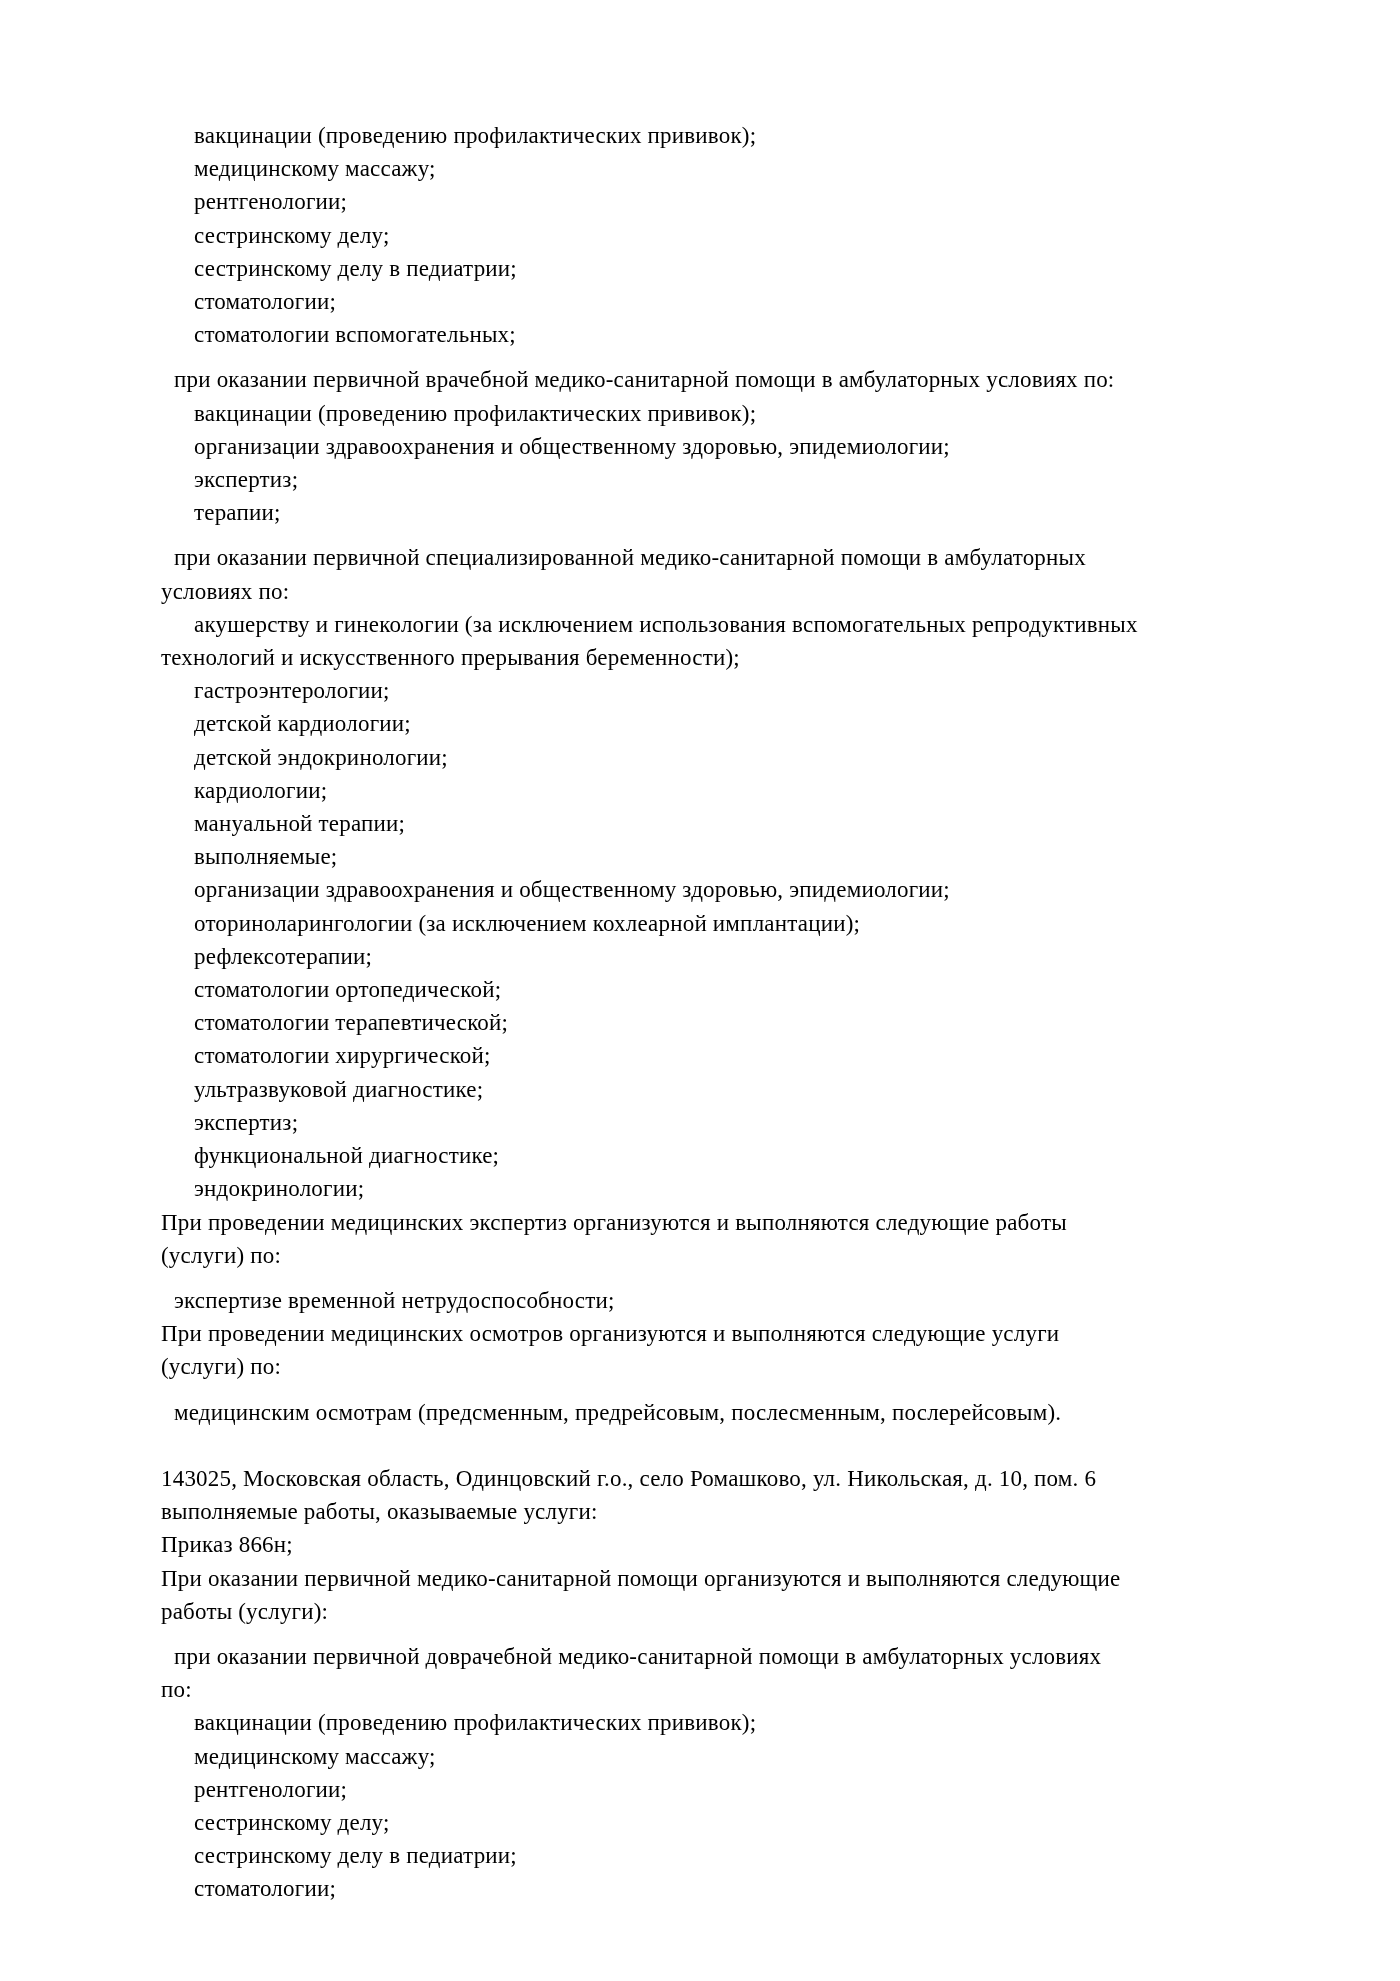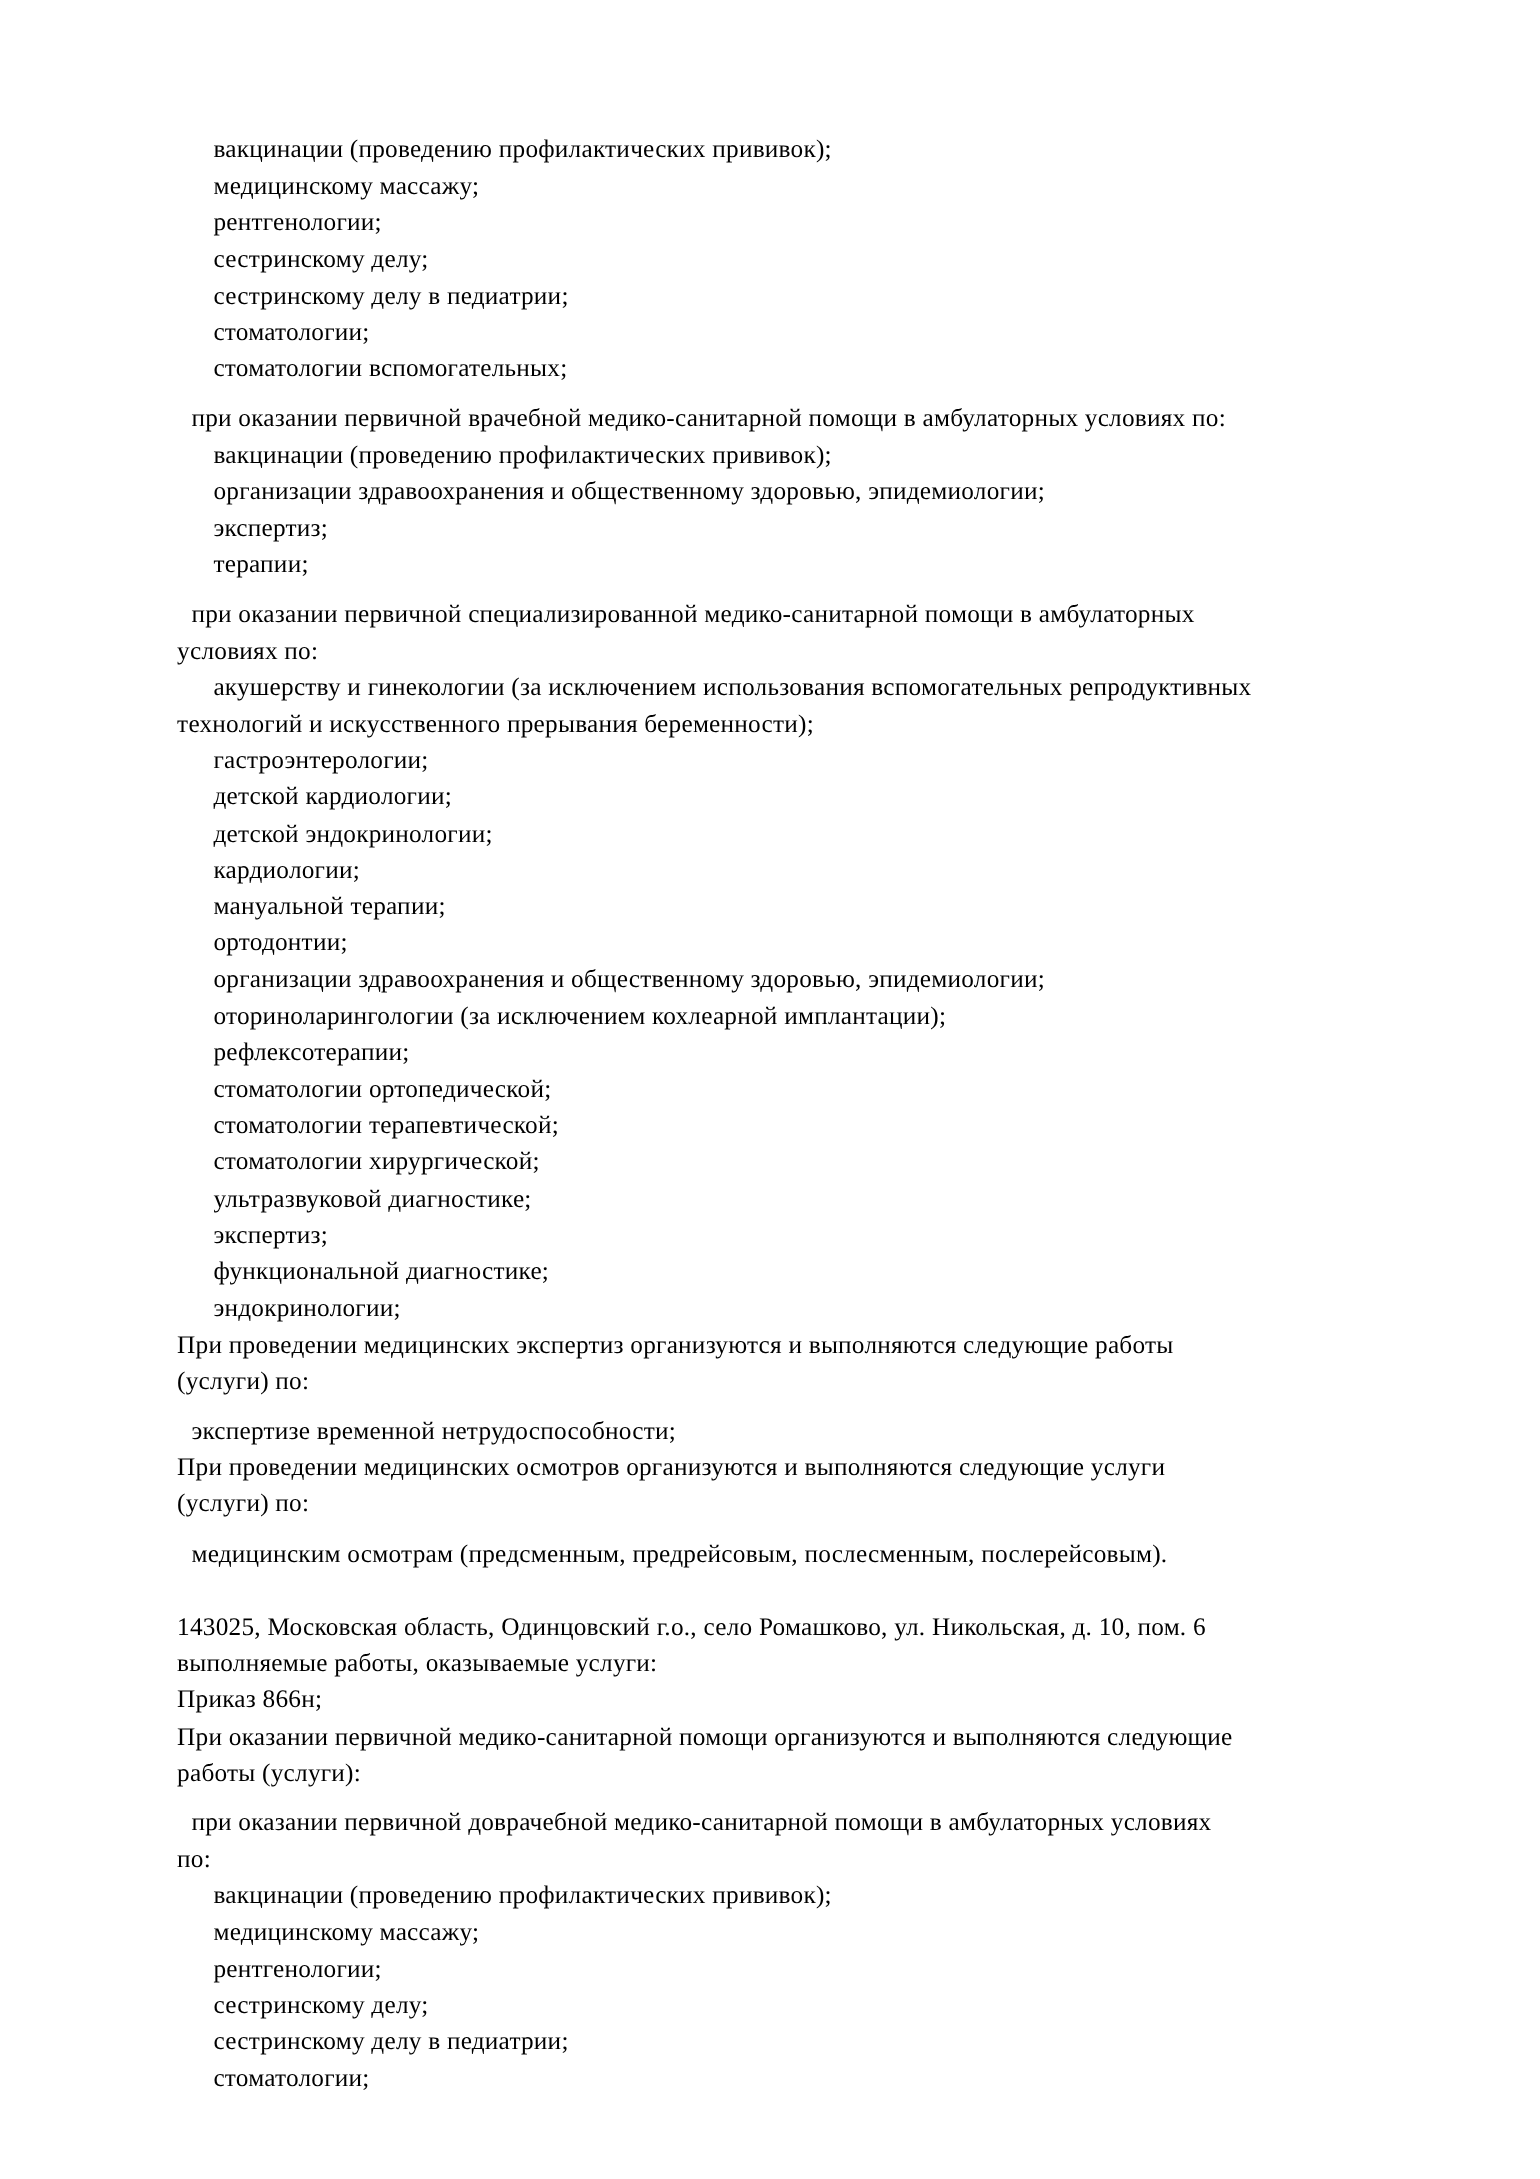--- a/index.html
+++ b/index.html
@@ -54,21 +54,21 @@
       <div class="line indent-2">терапии;</div>
       <div class="line indent-1">при оказании первичной специализированной медико-санитарной помощи в амбулаторных</div>
       <div class="line indent-0">условиях по:</div>
       <div class="line indent-2">акушерству и гинекологии (за исключением использования вспомогательных репродуктивных</div>
       <div class="line indent-0">технологий и искусственного прерывания беременности);</div>
       <div class="line indent-2">гастроэнтерологии;</div>
       <div class="line indent-2">детской кардиологии;</div>
       <div class="line indent-2">детской эндокринологии;</div>
       <div class="line indent-2">кардиологии;</div>
       <div class="line indent-2">мануальной терапии;</div>
-      <div class="line indent-2">ортодонтии;</div>
+      <div class="line indent-2">выполняемые;</div>
       <div class="line indent-2">организации здравоохранения и общественному здоровью, эпидемиологии;</div>
       <div class="line indent-2">оториноларингологии (за исключением кохлеарной имплантации);</div>
       <div class="line indent-2">рефлексотерапии;</div>
       <div class="line indent-2">стоматологии ортопедической;</div>
       <div class="line indent-2">стоматологии терапевтической;</div>
       <div class="line indent-2">стоматологии хирургической;</div>
       <div class="line indent-2">ультразвуковой диагностике;</div>
       <div class="line indent-2">экспертиз;</div>
       <div class="line indent-2">функциональной диагностике;</div>
       <div class="line indent-2">эндокринологии;</div>

